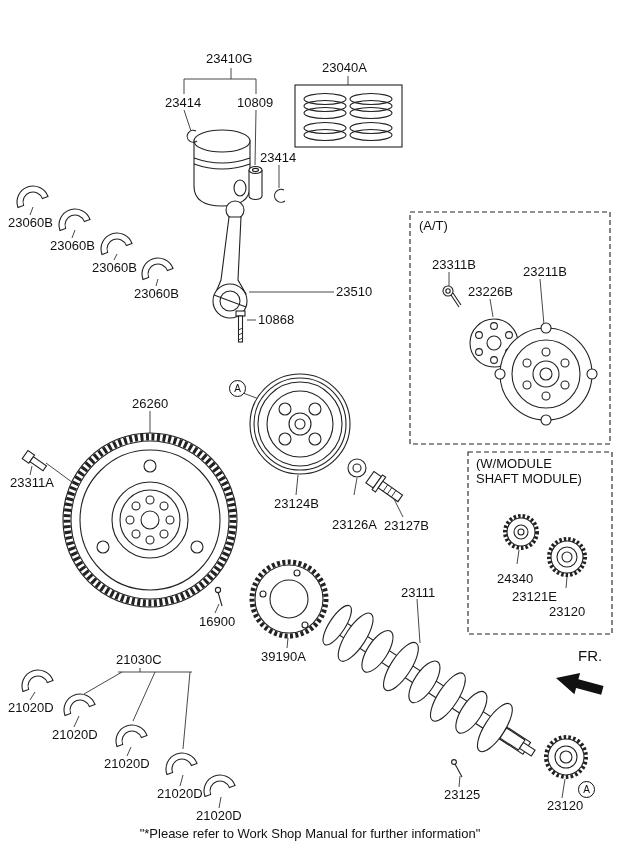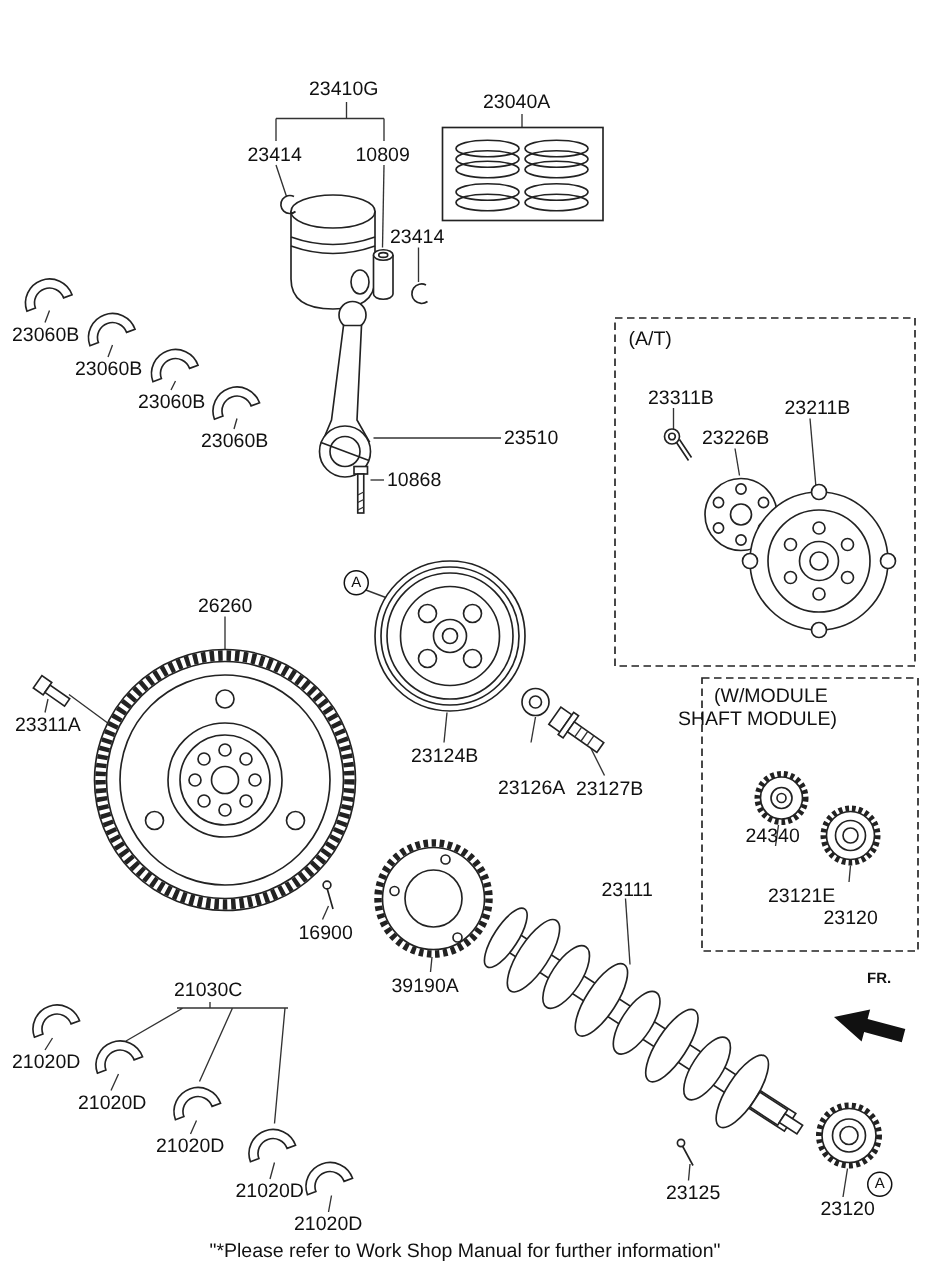--- a/index.html
+++ b/index.html
@@ -6,21 +6,21 @@
   .stage{position:relative;width:620px;height:848px;background:#fff;
          font-family:"Liberation Sans",sans-serif;color:#111;overflow:hidden;}
   svg.art{position:absolute;left:0;top:0;}
   .ld{stroke:#333;stroke-width:0.9;fill:none;}
   .s{stroke:#222;stroke-width:1.1;fill:none;}
   .sw{stroke:#222;stroke-width:1.1;fill:#fff;}
   .teeth{stroke:#222;fill:none;}
   .lbl{position:absolute;font-size:13px;line-height:14px;white-space:nowrap;}
   .ref{position:absolute;width:15px;height:15px;border:1px solid #111;border-radius:50%;
        font-size:10px;display:flex;align-items:center;justify-content:center;background:#fff;}
-  .fr{position:absolute;font-weight:bold;font-size:10px;}
+  .fr{position:absolute;font-weight:normal;font-size:15px;}
   .foot{position:absolute;left:0;top:826px;width:620px;text-align:center;font-size:13px;}
 </style>
 </head>
 <body>
 
 <div class="stage">
 
   <svg class="art" width="620" height="848" viewBox="0 0 620 848">
 
     <g class="ld">
@@ -295,22 +295,22 @@
   <div class="lbl" style="left:468px;top:285px">23226B</div>
   <div class="lbl" style="left:523px;top:265px">23211B</div>
 
   <div class="lbl" style="left:132px;top:397px">26260</div>
   <div class="lbl" style="left:10px;top:476px">23311A</div>
   <div class="lbl" style="left:274px;top:497px">23124B</div>
   <div class="lbl" style="left:332px;top:518px">23126A</div>
   <div class="lbl" style="left:384px;top:519px">23127B</div>
 
   <div class="lbl" style="left:476px;top:457px">(W/MODULE</div>
-  <div class="lbl" style="left:452px;top:472px">SHAFT MODULE)</div>
-  <div class="lbl" style="left:497px;top:550px">24340</div>
+  <div class="lbl" style="left:476px;top:472px">SHAFT MODULE)</div>
+  <div class="lbl" style="left:497px;top:572px">24340</div>
   <div class="lbl" style="left:512px;top:590px">23121E</div>
   <div class="lbl" style="left:549px;top:605px">23120</div>
 
   <div class="lbl" style="left:199px;top:615px">16900</div>
   <div class="lbl" style="left:261px;top:650px">39190A</div>
   <div class="lbl" style="left:401px;top:586px">23111</div>
 
   <div class="lbl" style="left:116px;top:653px">21030C</div>
   <div class="lbl" style="left:8px;top:701px">21020D</div>
   <div class="lbl" style="left:52px;top:728px">21020D</div>

